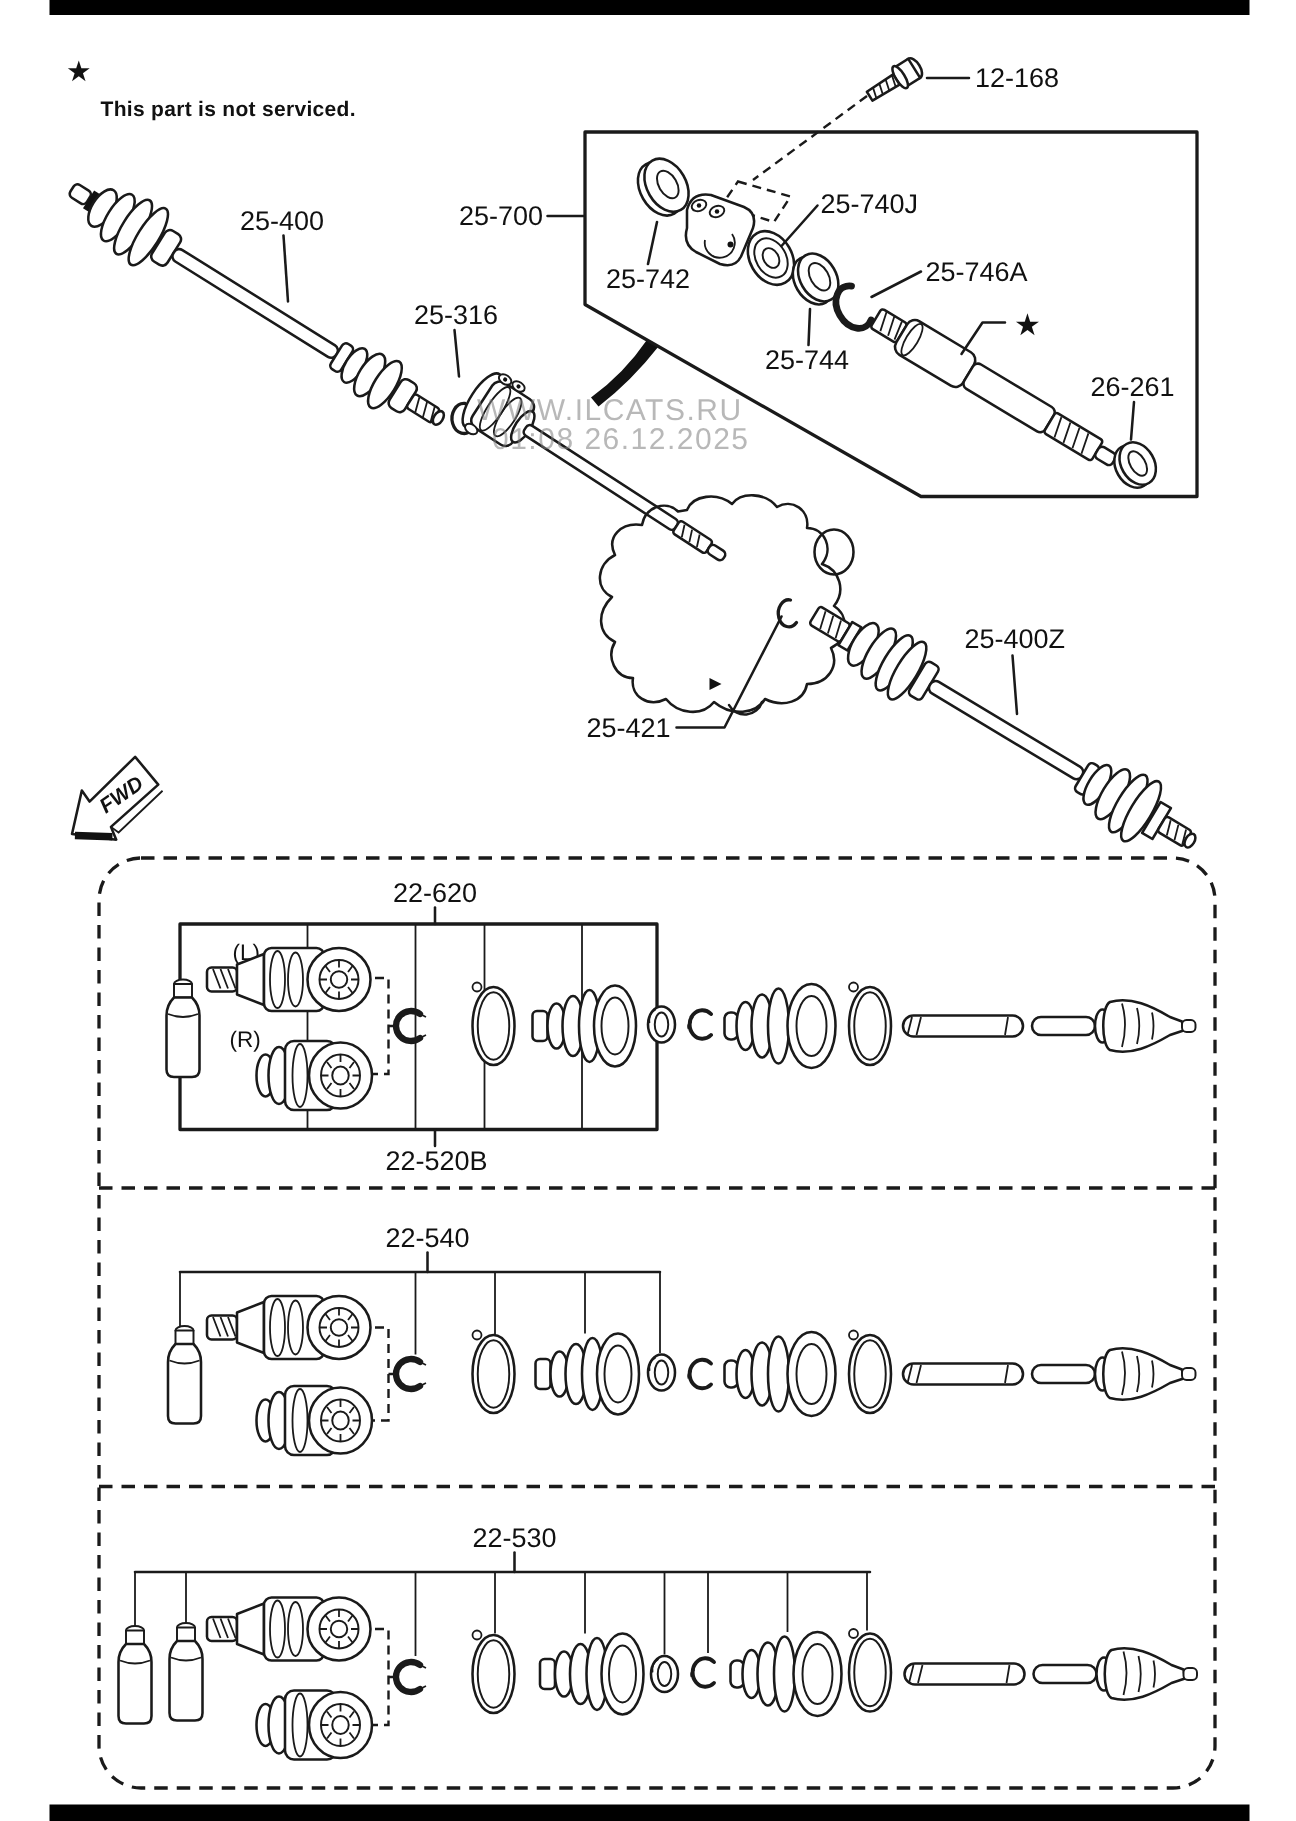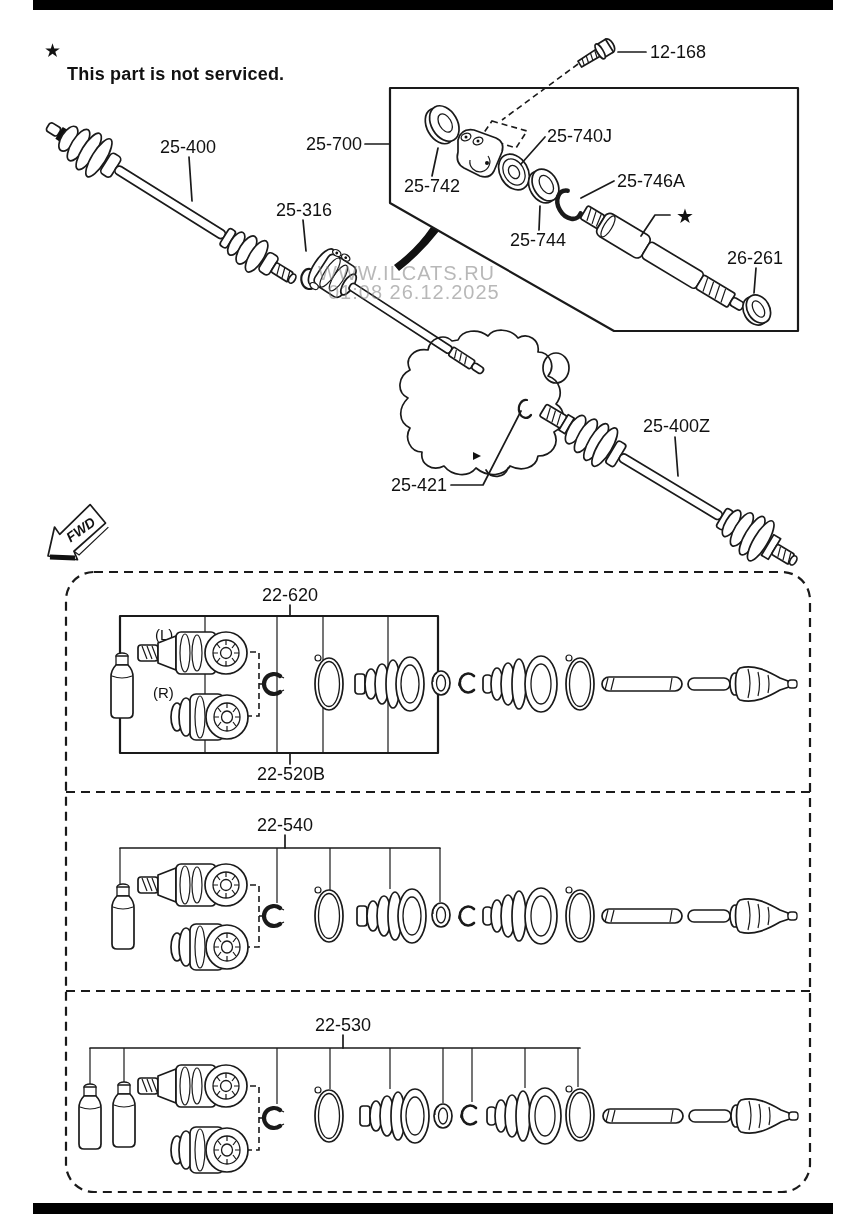--- a/index.html
+++ b/index.html
@@ -3,21 +3,21 @@
 <meta charset="utf-8">
 <style>
   html,body{margin:0;padding:0;background:#ffffff;}
   .page{position:relative;width:864px;height:1214px;background:#fff;overflow:hidden;
         font-family:"Liberation Sans",sans-serif;}
   .bar{position:absolute;left:33px;width:800px;height:10px;background:#000;}
   .bar.top{top:0;}
   .bar.bottom{top:1203px;height:11px;}
   .note{position:absolute;left:44px;top:16px;display:flex;align-items:center;gap:6px;color:#111;}
   .note .star{font-size:19px;line-height:1;}
-  .note .txt{font-size:18px;font-weight:600;letter-spacing:.2px;margin-top:48px;}
+  .note .txt{font-size:14px;font-weight:600;letter-spacing:.2px;margin-top:48px;}
   svg.art{position:absolute;left:0;top:0;}
   
   .ln{stroke:#1a1a1a;fill:none;stroke-width:1.7;stroke-linecap:round;stroke-linejoin:round;}
   .ln2{stroke:#1a1a1a;fill:none;stroke-width:2.2;stroke-linecap:round;stroke-linejoin:round;}
   .thin{stroke:#1a1a1a;fill:none;stroke-width:1.2;}
   .fw{fill:#fff;stroke:#1a1a1a;stroke-width:1.7;stroke-linejoin:round;}
   .fwthin{fill:#fff;stroke:#1a1a1a;stroke-width:1.3;stroke-linejoin:round;}
   .blk{fill:#111;stroke:none;}
   .dash{stroke:#1a1a1a;fill:none;stroke-width:1.6;stroke-dasharray:6 4;}
   .contdash{stroke:#1a1a1a;fill:none;stroke-width:2.2;stroke-dasharray:9 6;}

